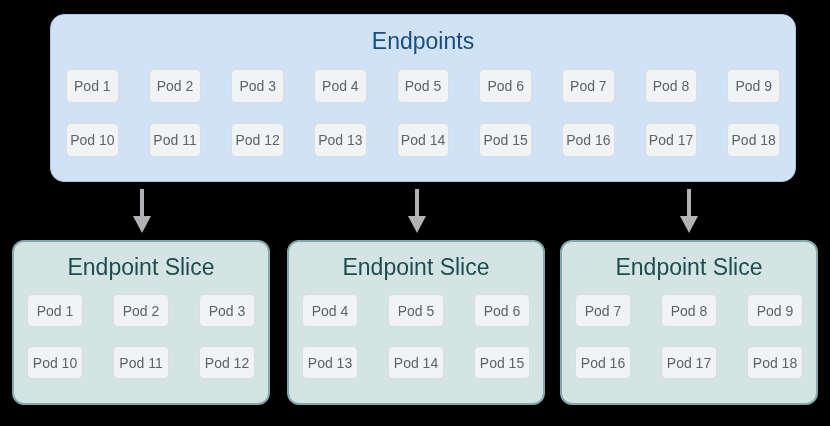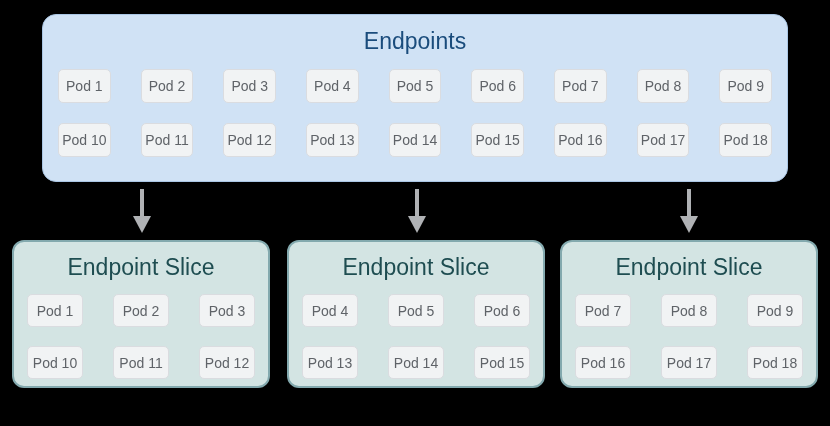--- a/index.html
+++ b/index.html
@@ -18,21 +18,21 @@
   html,body{margin:0;padding:0;background:var(--background);}
   body{font-family:"Liberation Sans", sans-serif;}
   .canvas{
     position:relative;
     width:830px;height:426px;
     background:var(--background);
     overflow:hidden;
   }
   
   .endpoints{
-    position:absolute;left:42px;top:14px;
+    position:absolute;left:50px;top:14px;
     width:746px;height:168px;
     box-sizing:border-box;
     background:var(--endpoints-fill);
     border:1px solid var(--endpoints-border);
     border-radius:14px;
     padding:11px 15px 0 15px;
   }
   .ep-title{
     margin:0 0 13px 0;
     text-align:center;
@@ -69,21 +69,21 @@
     border-left:9px solid transparent;
     border-right:9px solid transparent;
     border-top:17px solid var(--arrow);
   }
   .arrow-1{left:133px;}
   .arrow-2{left:408px;}
   .arrow-3{left:680px;}
   
   .slice{
     position:absolute;top:240px;
-    width:258px;height:148px;
+    width:258px;height:165px;
     box-sizing:border-box;
     background:var(--slice-fill);
     border:2px solid var(--slice-border);
     border-radius:12px;
     padding:10px 13px 0 13px;
   }
   .slice-1{left:12px;}
   .slice-2{left:287px;}
   .slice-3{left:560px;}
   .slice-title{

